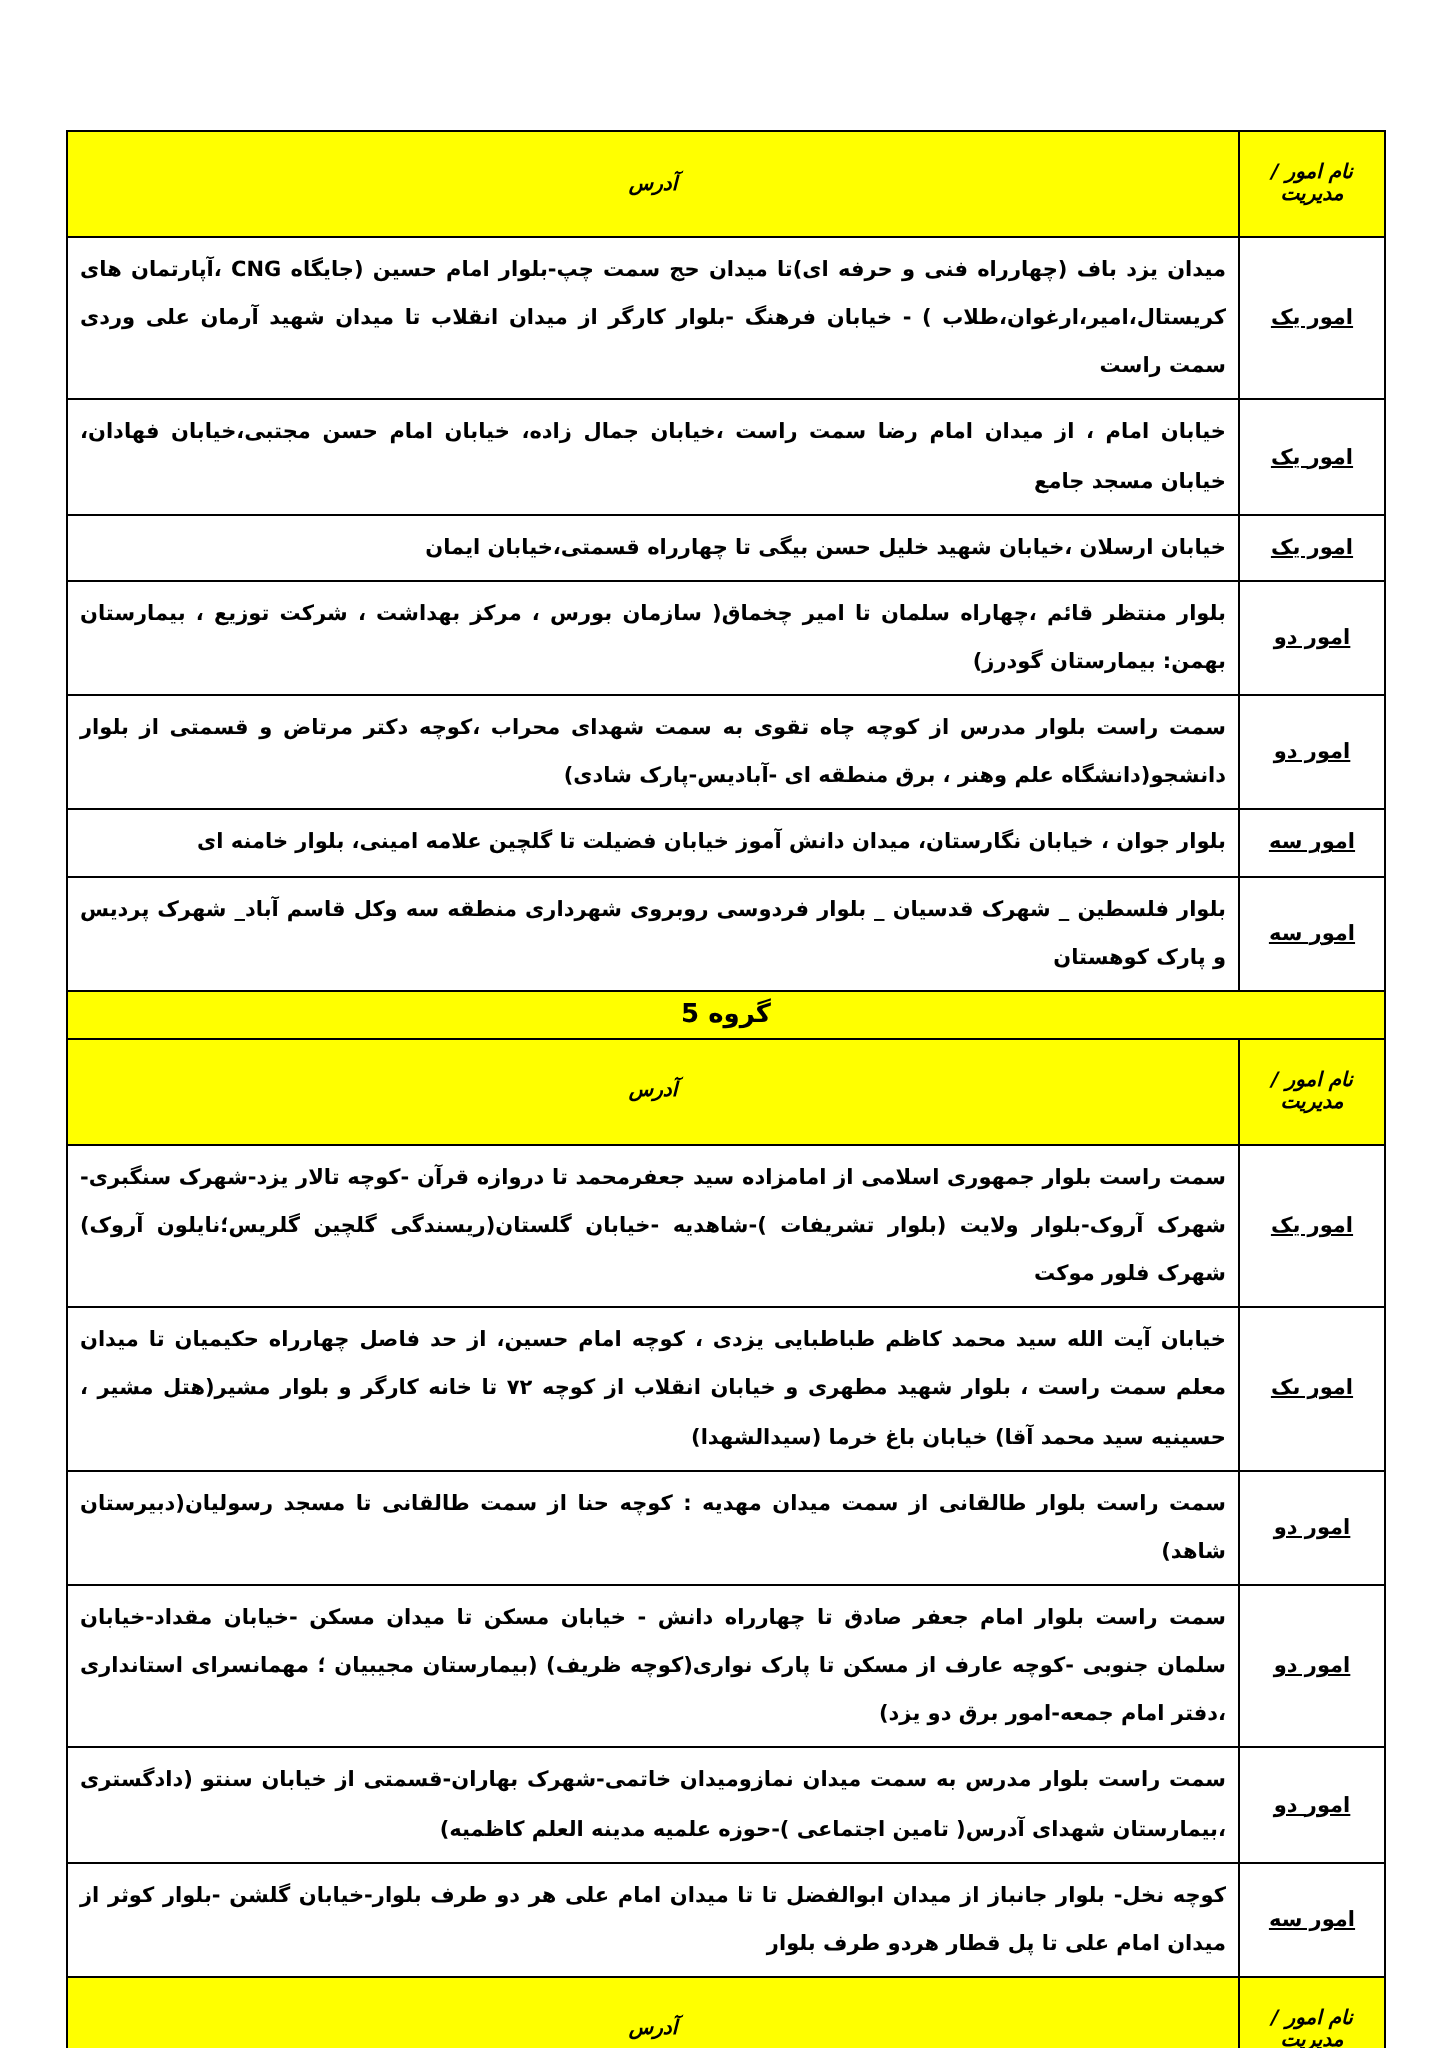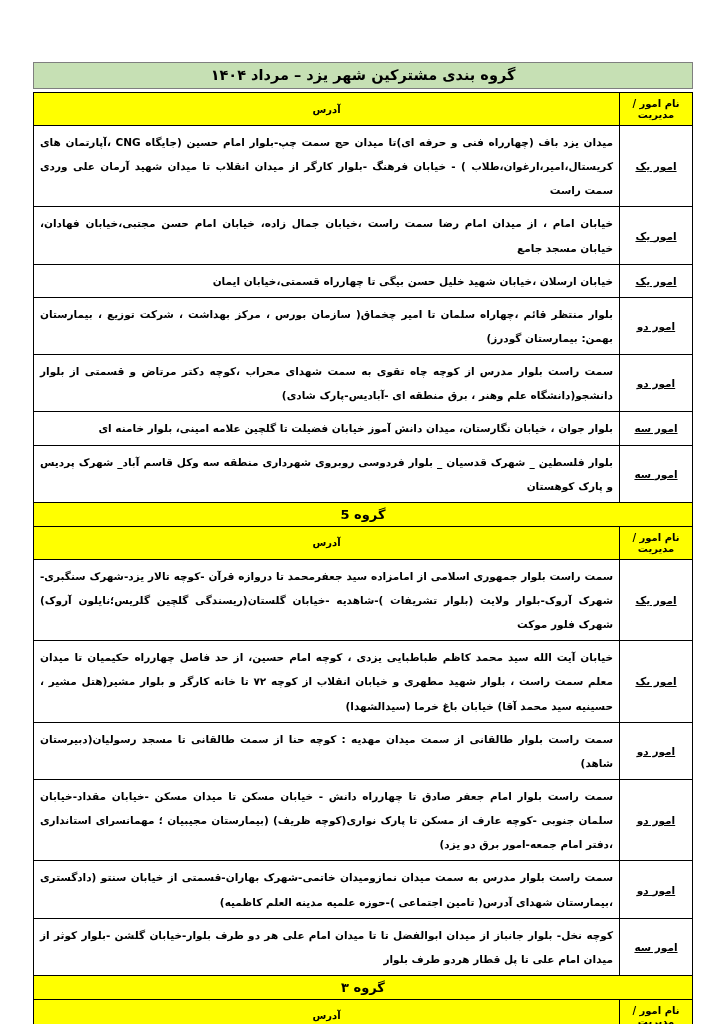--- a/index.html
+++ b/index.html
@@ -15,37 +15,36 @@
   .gap{height:3px;}
   table{
     width:100%;border-collapse:collapse;table-layout:fixed;direction:rtl;
   }
   td{border:1px solid #000;vertical-align:middle;}
   col.c-dept{width:73px;}
   .group-row td{
     background:#ffff00;text-align:center;font-weight:bold;font-size:13px;padding:4px 0;
   }
   .head-row td{
-    background:#ffff00;text-align:center;font-weight:bold;font-size:10px;padding:5px 0;
+    background:#ffff00;text-align:center;font-weight:bold;font-size:10px;padding:15px 0;font-style:italic;
   }
   .dept{
     text-align:center;font-weight:bold;font-size:10.5px;padding:2px;text-decoration:underline;
   }
   .addr{
     font-weight:bold;font-size:10.5px;line-height:2.3;
     padding:4px 6px;
     text-align:justify;text-align-last:right;-moz-text-align-last:right;
     direction:rtl;
   }
 </style>
 </head>
 <body>
 
 <div class="sheet">
-  <div class="title-bar">گروه بندی مشترکین شهر یزد – مرداد ۱۴۰۴</div>
   <div class="gap"></div>
   <table id="groups-table">
     <colgroup>
       <col class="c-dept">
       <col class="c-addr">
     </colgroup>
   <tbody>
     <tr class="head-row">
       <td>نام امور /مدیریت</td>
       <td>آدرس</td>
@@ -119,23 +118,20 @@
     <td class="dept">امور دو</td>
     <td class="addr">سمت راست بلوار مدرس به سمت میدان نمازومیدان خاتمی-شهرک بهاران-قسمتی از خیابان سنتو (دادگستری ،بیمارستان شهدای آدرس( تامین اجتماعی )-حوزه علمیه مدینه العلم کاظمیه)</td>
   </tr>
 
   <tr class="data-row">
     <td class="dept">امور سه</td>
     <td class="addr">کوچه نخل- بلوار جانباز از میدان ابوالفضل تا تا میدان امام علی هر دو طرف بلوار-خیابان گلشن -بلوار کوثر از میدان امام علی تا پل قطار هردو طرف بلوار</td>
   </tr>
 </tbody>
       <tbody>
-    <tr class="group-row">
-      <td colspan="2">گروه ۳</td>
-    </tr>
     <tr class="head-row">
       <td>نام امور /مدیریت</td>
       <td>آدرس</td>
     </tr>
 
 </tbody>
     </table>
 </div>
 
 </body></html>

